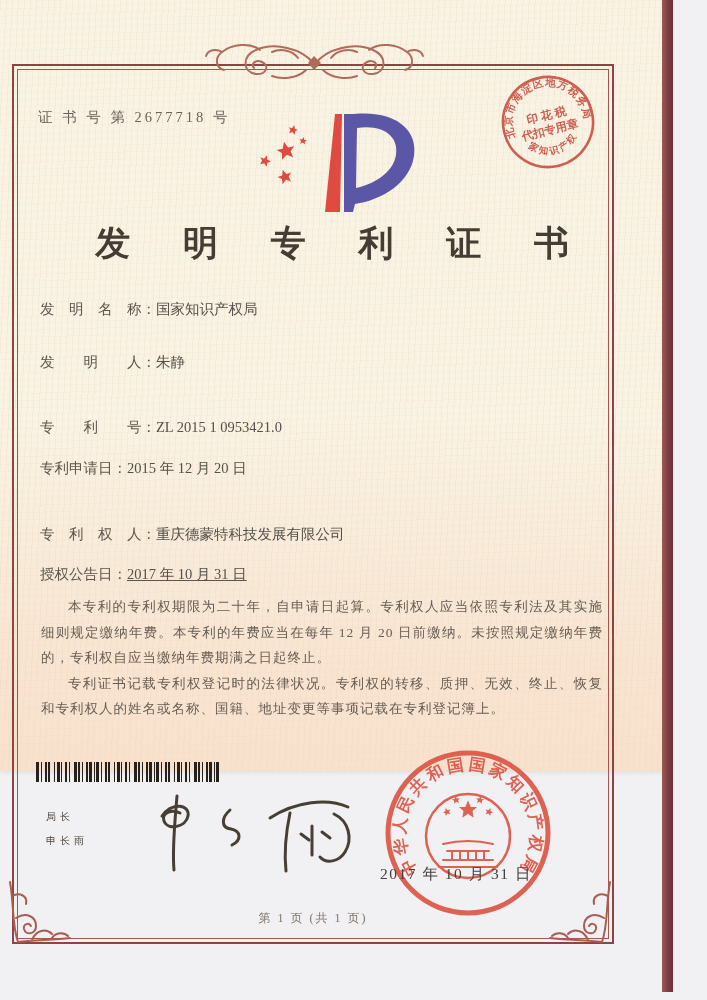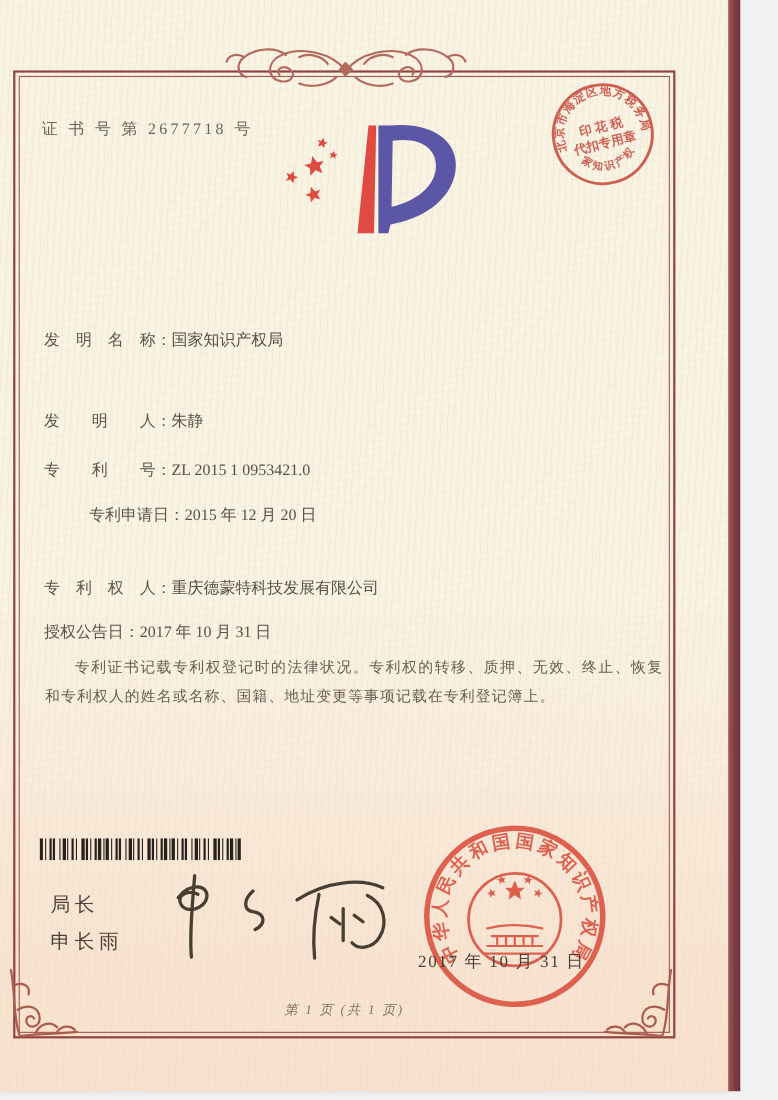--- a/index.html
+++ b/index.html
@@ -3,21 +3,21 @@
 <meta charset="utf-8">
 <style>
   * { margin:0; padding:0; box-sizing:border-box; }
   html,body { width:707px; height:1000px; }
   body { background:#f1f1f3; font-family:"Liberation Serif","DejaVu Serif",serif; position:relative; overflow:hidden; }
 
   .scan { position:absolute; inset:0; }
 
   
   .page {
-    position:absolute; left:0; top:0; width:664px; height:992px;
+    position:absolute; left:0; top:0; width:664px; height:771px;
     background-color:#f9f3e3;
     background-image:
       linear-gradient(to bottom, rgba(250,240,225,0) 55%, rgba(246,205,180,0.38) 86%, rgba(247,208,184,0.5) 100%),
       repeating-linear-gradient(93deg, rgba(210,160,140,0.10) 0 1px, rgba(0,0,0,0) 1px 6px),
       repeating-linear-gradient(-2deg, rgba(225,180,150,0.08) 0 1px, rgba(0,0,0,0) 1px 7px);
     box-shadow:0 0 6px rgba(0,0,0,0.12);
   }
   
   .edge-strip {
     position:absolute; left:662px; top:0; width:11px; height:992px;
@@ -53,36 +53,36 @@
 
   .paragraphs {
     position:absolute; left:41px; top:594px; width:562px;
     font-size:13.5px; line-height:25.5px; color:#675d53; letter-spacing:1px;
     text-align:justify;
   }
   .paragraphs p { text-indent:2em; }
 
   .barcode { position:absolute; left:36px; top:762px; width:183px; height:20px; }
 
-  .signer { position:absolute; left:46px; top:810px; font-size:18px; color:#4c443b; letter-spacing:4px; }
+  .signer { position:absolute; left:46px; top:810px; font-size:10px; color:#4c443b; letter-spacing:4px; }
   .signer div { margin-bottom:10px; }
 
   .signature-svg { position:absolute; left:122px; top:786px; }
 
   .authority-seal { position:absolute; left:383px; top:748px; opacity:0.92; z-index:1; }
   .seal-date {
     position:absolute; left:380px; top:864px; z-index:2;
     font-size:15.5px; color:#45413a; letter-spacing:1.5px; white-space:nowrap;
   }
 
   .tax-stamp { position:absolute; left:500px; top:74px; opacity:0.9; transform:rotate(-14deg); }
 
   .page-footer {
     position:absolute; left:12px; top:910px; width:602px; text-align:center;
-    font-size:12px; color:#7c7268; letter-spacing:2px;font-style:italic;
+    font-size:12px; color:#7c7268; letter-spacing:2px;
   }
 </style>
 </head>
 <body>
 
 <div class="scan">
 
   <div class="page">
 
     <div class="frame"></div>
@@ -147,43 +147,45 @@
       <text font-size="10.5" fill="#c85043" font-weight="bold" letter-spacing="1">
         <textPath href="#taxtop" startOffset="50%" text-anchor="middle">北京市海淀区地方税务局</textPath>
       </text>
       <text x="48" y="45" text-anchor="middle" font-size="11.5" font-weight="bold" fill="#c85043">印 花 税</text>
       <text x="48" y="60" text-anchor="middle" font-size="11.5" font-weight="bold" fill="#c85043">代扣专用章</text>
       <text font-size="9.5" fill="#c85043" font-weight="bold" letter-spacing="2">
         <textPath href="#taxbot" startOffset="50%" text-anchor="middle">国家知识产权局</textPath>
       </text>
     </svg>
 
+    <div class="title">发 明 专 利 证 书</div>
 
     <div class="fields">
       <div class="field-row" style="top:4px;">
         <span class="lab">发　明　名　称：</span><span class="val">国家知识产权局</span>
       </div>
-      <div class="field-row" style="top:57px;margin-top:20px;">
+      <div class="field-row" style="top:57px;">
         <span class="lab">发　　明　　人：</span><span class="val">朱静</span>
       </div>
       <div class="field-row" style="top:110px;margin-top:12px;">
         <span class="lab">专　　利　　号：</span><span class="val">ZL 2015 1 0953421.0</span>
       </div>
-      <div class="field-row" style="top:163px;margin-left:41px;">
+      <div class="field-row" style="top:163px;">
         <span class="lab">专利申请日：</span><span class="val">2015 年 12 月 20 日</span>
       </div>
       <div class="field-row" style="top:229px;">
         <span class="lab">专　利　权　人：</span><span class="val">重庆德蒙特科技发展有限公司</span>
       </div>
-      <div class="field-row" style="top:269px;">
+      <div class="field-row" style="top:269px;text-decoration:underline;">
         <span class="lab">授权公告日：</span><span class="val">2017 年 10 月 31 日</span>
       </div>
     </div>
 
     <div class="paragraphs">
+      <p>本专利的专利权期限为二十年，自申请日起算。专利权人应当依照专利法及其实施细则规定缴纳年费。本专利的年费应当在每年 12 月 20 日前缴纳。未按照规定缴纳年费的，专利权自应当缴纳年费期满之日起终止。</p>
       <p>专利证书记载专利权登记时的法律状况。专利权的转移、质押、无效、终止、恢复和专利权人的姓名或名称、国籍、地址变更等事项记载在专利登记簿上。</p>
     </div>
 
     <svg class="barcode" viewBox="0 0 183 20" preserveAspectRatio="none">
       <line x1="0" y1="10" x2="183" y2="10" stroke="#26211d" stroke-width="20" stroke-dasharray="3 2 1 3 2 1 2 4 1 2 3 1 1 3 2 2 1 4 3 1 2 2 1 3 2 1 3 2 1 1"></line>
     </svg>
 
     <div class="signer">
       <div>局长</div>
       <div>申长雨</div>

